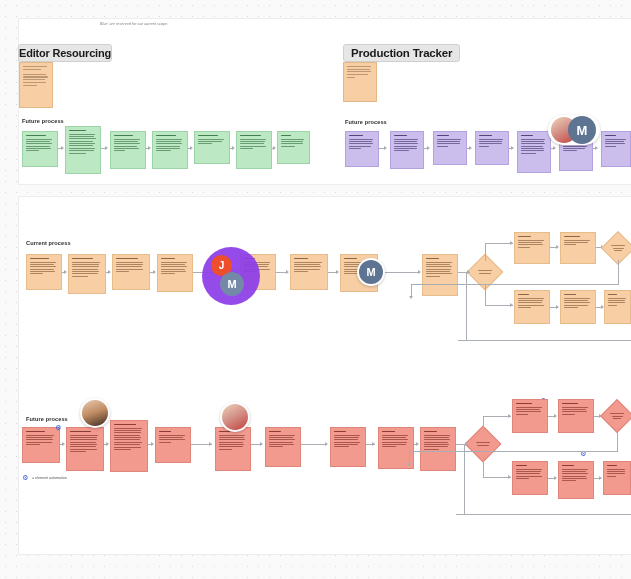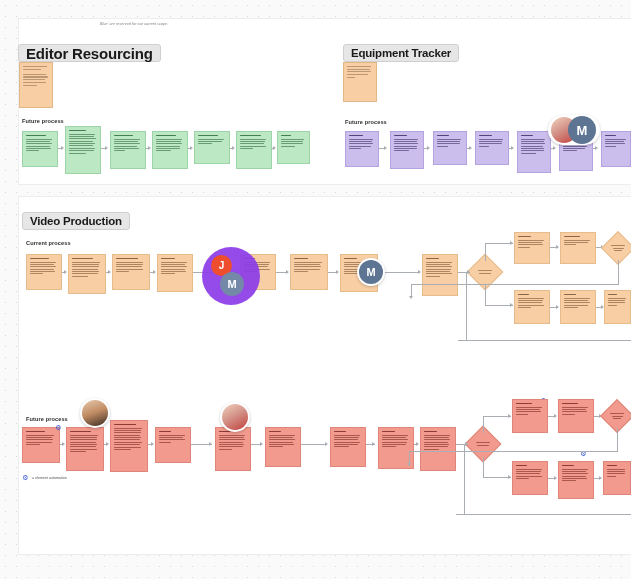--- a/index.html
+++ b/index.html
@@ -39,21 +39,21 @@
     border-radius: 3px;
     color: #1A1A1A;
     font-weight: 700;
     letter-spacing: -0.2px;
     white-space: nowrap;
     display: flex;
     align-items: center;
     justify-content: center;
   }
   #chip-overview  { left: 14px;  top: 21px;  height: 20px; padding: 0 7px; font-size: 13px; }
-  #chip-editor    { left: 18px;  top: 44px;  height: 18px; padding: 0 7px; font-size: 15px; }
+  #chip-editor    { left: 18px;  top: 44px;  height: 18px; padding: 0 0; font-size: 11px; }
   #chip-equipment { left: 343px; top: 44px;  height: 18px; padding: 0 7px; font-size: 11.5px; }
   #chip-video     { left: 22px;  top: 212px; height: 18px; padding: 0 7px; font-size: 11.5px; }
 
   
   #top-note {
     position: absolute;
     left: 100px; top: 22px;
     font-size: 3.6px;
     color: #7A7A7A;
     font-style: italic;
@@ -232,22 +232,21 @@
 </style>
 </head>
 <body>
 
 <div id="canvas">
 
   <div class="frame" id="frame-top"></div>
   <div class="frame" id="frame-bottom"></div>
 
   <div class="chip" id="chip-editor">Editor Resourcing</div>
-  <div class="chip" id="chip-equipment">Equipment Tracker</div>
-  <div class="chip" id="chip-video">Video Production</div>
+  <div class="chip" id="chip-equipment">Production Tracker</div>
 
   <div id="top-note">Blue' are reserved for our current scope.</div>
 
   <div class="sec-label" style="left:22px;  top:118px;">Future process</div>
   <div class="sec-label" style="left:345px; top:119px;">Future process</div>
   <div class="sec-label" style="left:26px;  top:240px;">Current process</div>
   <div class="sec-label" style="left:26px;  top:416px;">Future process</div>
 
   <div class="sticky" style="left:19px; top:62px; width:34px; height:46px;">
     <span class="ln" style="width:92%"></span>

